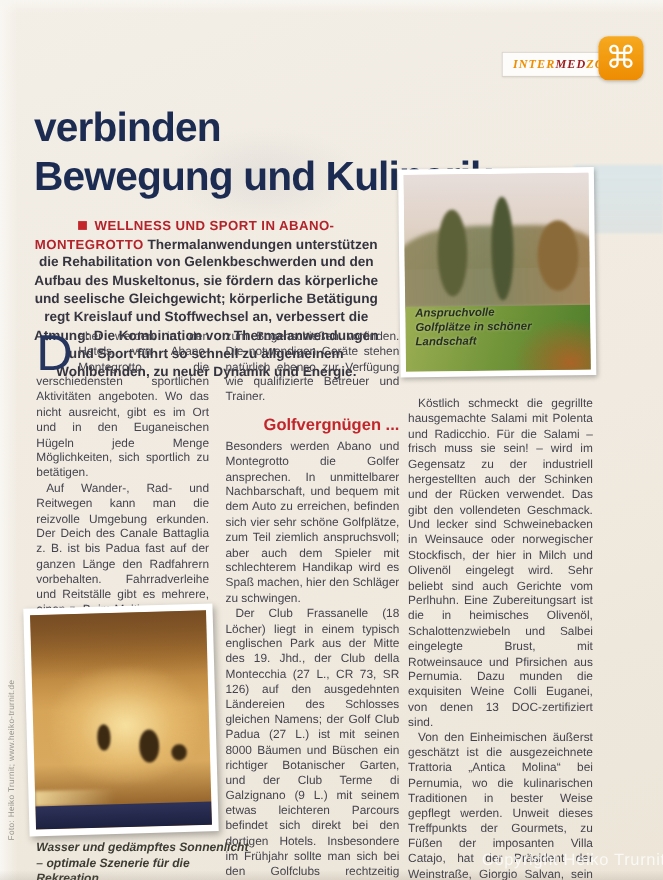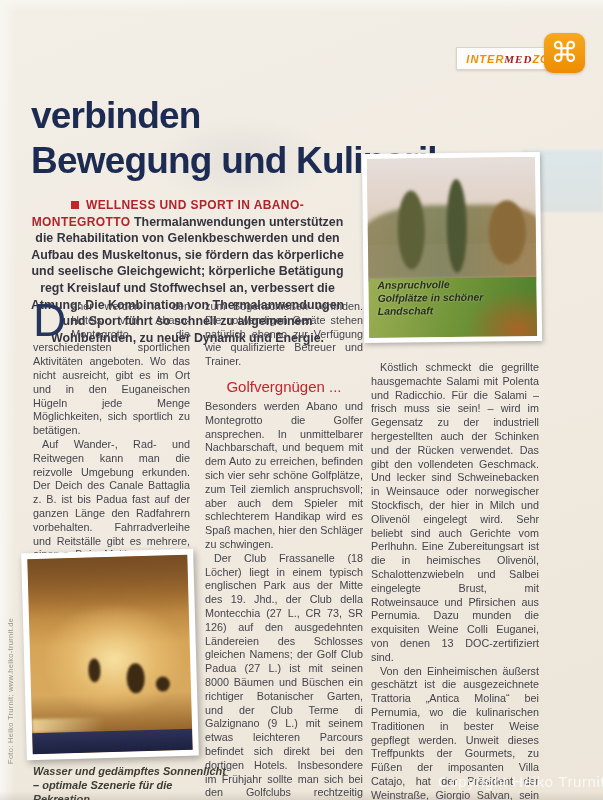--- a/index.html
+++ b/index.html
@@ -19,21 +19,21 @@
   .bleed-blue { position:absolute; left:522px; top:150px; width:81px; height:62px;
     background:linear-gradient(rgba(203,226,238,0.55),rgba(182,212,227,0.30)); filter:blur(1px); }
   .ghost-blob { position:absolute; left:150px; top:115px; width:180px; height:90px;
     background:radial-gradient(rgba(130,140,160,0.12),rgba(130,140,160,0) 70%); }
 
   
   .brand-bar { position:absolute; left:456px; top:47px; width:104px; height:23px;
     background:#fdfcfa; border:1px solid #d9d4c9; box-shadow:0 1px 2px rgba(0,0,0,0.12);
     display:flex; align-items:center; justify-content:center; }
   .brand-text { font-style:italic; font-weight:bold; font-size:11px; letter-spacing:1px; white-space:nowrap; }
-  .brand-p1, .brand-p3 { color:#ef8e00; }
+  .brand-p1, .brand-p3 { color:#ef8e00;font-family:Liberation Serif, serif; }
   .brand-p2 { color:#9e1f21;font-family:Liberation Serif, serif; }
   .brand-icon { position:absolute; left:544px; top:33px; width:41px; height:40px;
     background:linear-gradient(#f6a91f,#ee8c02); border-radius:9px;
     display:flex; align-items:center; justify-content:center;
     color:#fff; font-size:28px; line-height:1; box-shadow:0 1px 3px rgba(0,0,0,0.2); }
 
   
   .headline { position:absolute; left:31px; top:93px; color:#1c2b52; font-weight:bold;
     font-size:37px; line-height:45px; letter-spacing:-0.8px; }
 
@@ -45,22 +45,22 @@
 
   
   .col { position:absolute; font-size:10.8px; line-height:13.8px; color:#45444e;
     text-align:justify; hyphens:auto; }
   .col-1 { left:33px; top:300px; width:157px; }
   .col-2 { left:205px; top:300px; width:158px; }
   .col-3 { left:371px; top:361px; width:168px; }
   .col p { margin:0; }
   .col p.indent { text-indent:9px; }
   .dropcap { float:left; font-size:46px; line-height:38px; padding:1px 5px 0 0; color:#25355e; }
-  .subhead { font-size:15px; line-height:17px; font-weight:normal; color:#c2252b;
-    margin:9px 0 5px 0; text-align:center; hyphens:none; }
+  .subhead { font-size:15px; line-height:17px; font-weight:bold; color:#c2252b;
+    margin:9px 0 5px 0; text-align:right; hyphens:none; }
 
   
   .photo-golf { position:absolute; left:363px; top:153px; width:178px; height:189px;
     background:#fff; padding:5px; box-shadow:1px 2px 5px rgba(0,0,0,0.28);
     transform:rotate(-0.7deg); }
   .golf-img { position:relative; width:100%; height:100%; overflow:hidden; background:#ddd2c4; }
   .golf-sky { position:absolute; top:0; left:0; width:100%; height:48%;
     background:linear-gradient(#e7dedb 0%, #e0d2c6 55%, #cdc2a8 100%); }
   .golf-trees { position:absolute; top:26%; left:-4%; width:108%; height:42%;
     background:linear-gradient(90deg, rgba(138,128,85,0.85), rgba(104,110,66,0.75) 45%, rgba(150,113,61,0.8));

